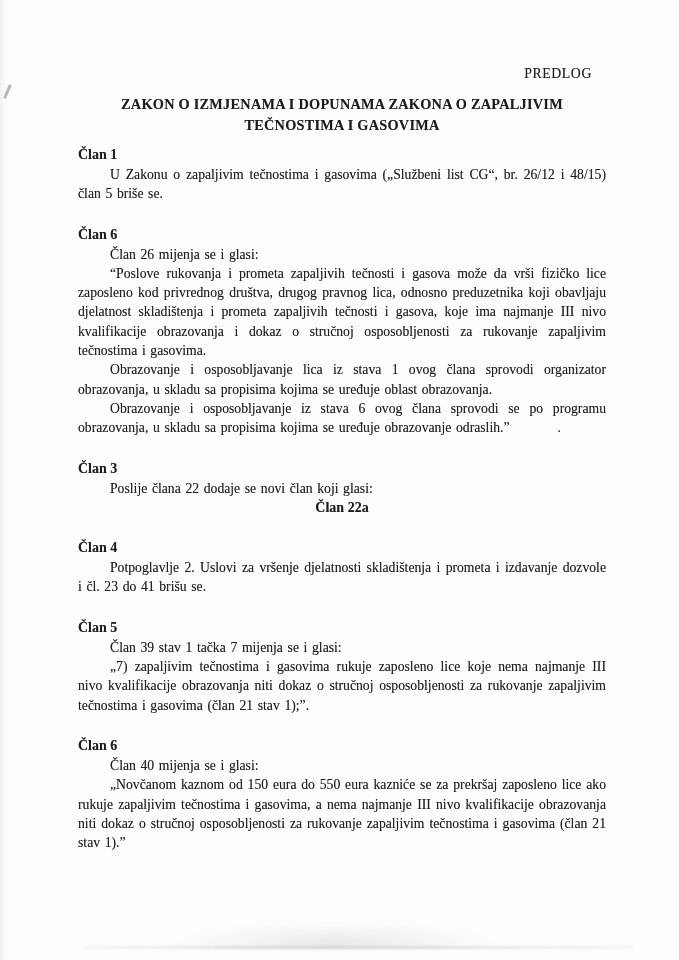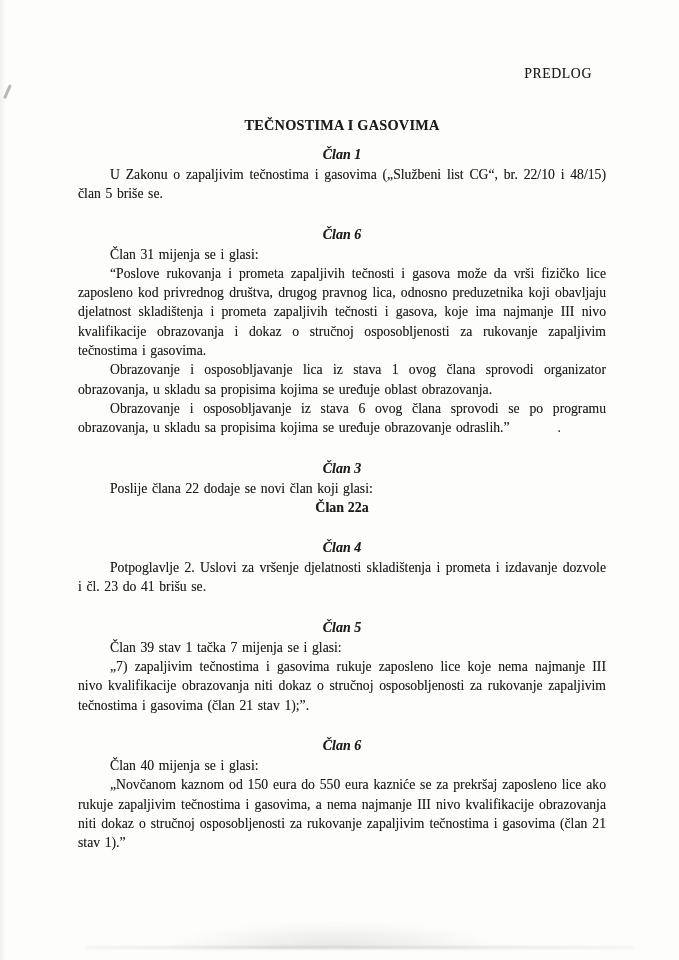--- a/index.html
+++ b/index.html
@@ -32,26 +32,25 @@
   }
   .title {
     text-align: center;
     font-weight: bold;
     font-size: 14.3px;
     line-height: 20.5px;
     letter-spacing: 0.25px;
     margin: 12px 0 0 0;
   }
   .clan {
-    text-align: center;
+    text-align: left;
     font-weight: bold;
     font-size: 14px;
     line-height: 17px;
     margin: 22px 0 2px 0;
-    font-style: italic;
   }
   .clan.first {
     margin-top: 11px;
   }
   .para {
     text-align: justify;
     text-indent: 32px;
     font-size: 13.7px;
     line-height: 19.3px;
     margin: 0;
@@ -117,27 +116,27 @@
 
 <div class="page">
 
   <div class="scan-edge-left"></div>
   <div class="scan-mark-top-left"></div>
 
   <div class="content">
 
     <div class="predlog">PREDLOG</div>
 
-    <h1 class="title"><br><span>TEČNOSTIMA I GASOVIMA</span></h1>
+    <h1 class="title"><span>ZAKON O IZMJENAMA I DOPUNAMA ZAKONA O ZAPALJIVIM</span><br><span>TEČNOSTIMA I GASOVIMA</span></h1>
 
     <h2 class="clan first">Član 1</h2>
-    <p class="para">U Zakonu o zapaljivim tečnostima i gasovima („Službeni list CG“, br. 22/10 i 48/15) član 5 briše se.</p>
+    <p class="para">U Zakonu o zapaljivim tečnostima i gasovima („Službeni list CG“, br. 26/12 i 48/15) član 5 briše se.</p>
 
     <h2 class="clan">Član 6</h2>
-    <p class="para">Član 31 mijenja se i glasi:</p>
+    <p class="para">Član 26 mijenja se i glasi:</p>
     <p class="para">“Poslove rukovanja i prometa zapaljivih tečnosti i gasova može da vrši fizičko lice zaposleno kod privrednog društva, drugog pravnog lica, odnosno preduzetnika koji obavljaju djelatnost skladištenja i prometa zapaljivih tečnosti i gasova, koje ima najmanje III nivo kvalifikacije obrazovanja i dokaz o stručnoj osposobljenosti za rukovanje zapaljivim tečnostima i gasovima.</p>
     <p class="para">Obrazovanje i osposobljavanje lica iz stava 1 ovog člana sprovodi organizator obrazovanja, u skladu sa propisima kojima se uređuje oblast obrazovanja.</p>
     <p class="para"><span>Obrazovanje i osposobljavanje iz stava 6 ovog člana sprovodi se po programu obrazovanja, u skladu sa propisima kojima se uređuje obrazovanje odraslih.”</span><span class="stray-dot">.</span></p>
 
     <h2 class="clan">Član 3</h2>
     <p class="para">Poslije člana 22 dodaje se novi član koji glasi:</p>
     <p class="center-bold">Član 22a</p>
 
     <h2 class="clan">Član 4</h2>
     <p class="para">Potpoglavlje 2. Uslovi za vršenje djelatnosti skladištenja i prometa i izdavanje dozvole i čl. 23 do 41 brišu se.</p>

